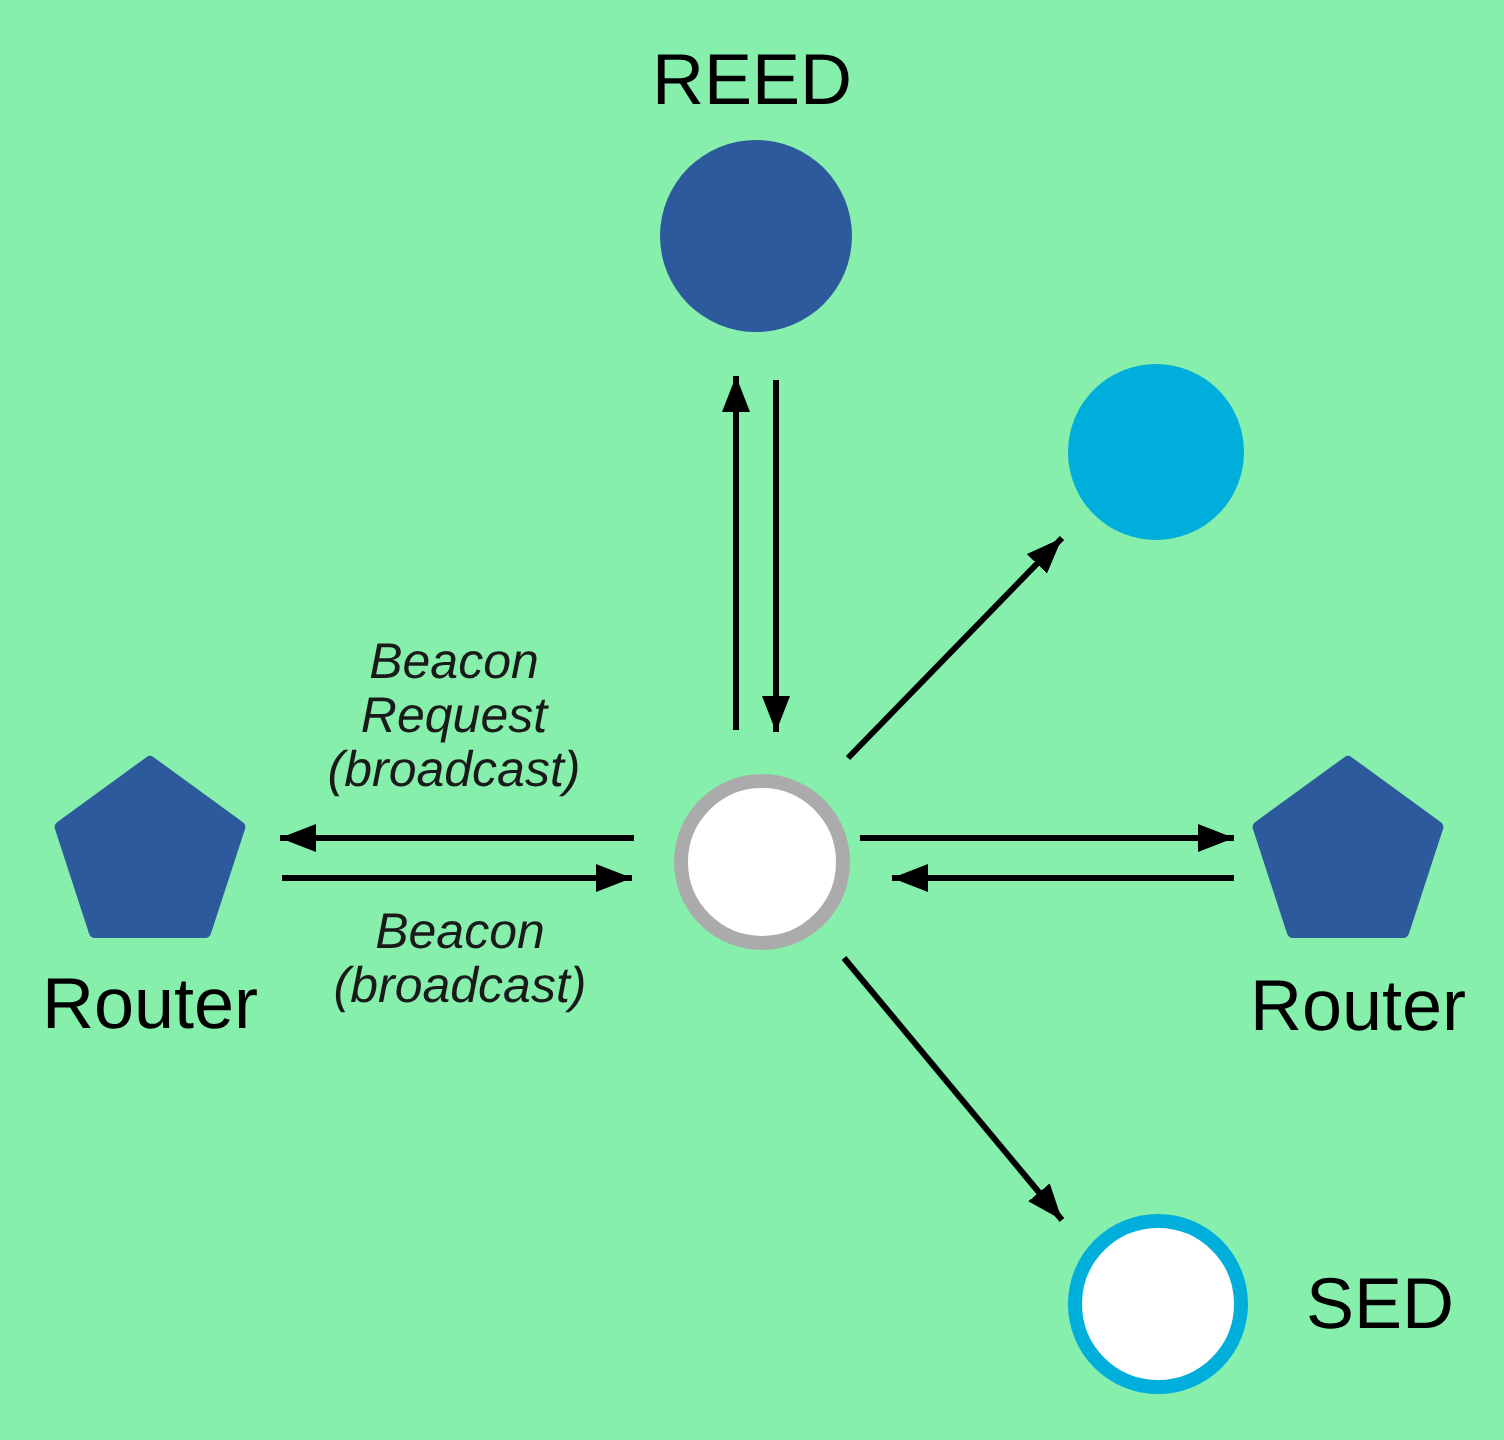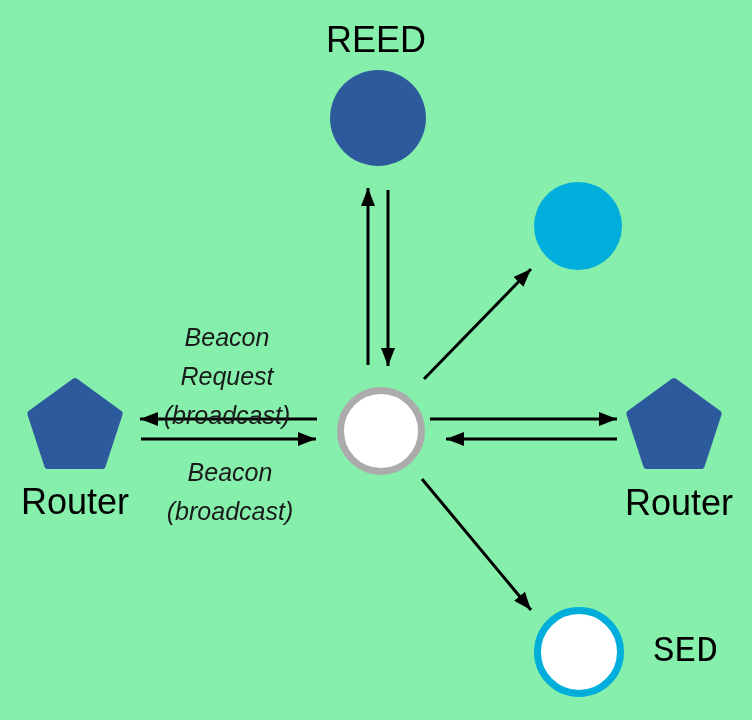--- a/index.html
+++ b/index.html
@@ -25,21 +25,21 @@
     color: #000000;
     font-size: 36px;
     line-height: 1.1;
     white-space: nowrap;
   }
   .node-label.center { transform: translateX(-50%); }
   .msg-label {
     position: absolute;
     color: #1a1a1a;
     font-size: 25px;
-    line-height: 39px;
+    line-height: 27px;
     font-style: italic;
     text-align: center;
     white-space: pre-line;
     transform: translateX(-50%);
   }
 </style>
 </head>
 <body>
 
 <div class="stage">
@@ -78,21 +78,21 @@
     <polygon points="674,381 718.7,413.5 701.6,466 646.4,466 629.3,413.5" stroke-width="6" stroke-linejoin="round" stroke="#2d5a9d" fill="#2d5a9d"></polygon>
   </svg>
 
   <div class="node-label center" style="left:376px; top:20px;">REED</div>
 
 
   <div class="node-label center" style="left:75px; top:482px;">Router</div>
 
   <div class="node-label center" style="left:679px; top:483px;">Router</div>
 
-  <div class="node-label" style="left:653px; top:632px;font-family:Liberation Mono, monospace;">SED</div>
+  <div class="node-label" style="left:653px; top:632px;">SED</div>
 
   <div class="msg-label" style="left:227px; top:318px;">Beacon
 Request
 (broadcast)</div>
 
   <div class="msg-label" style="left:230px; top:453px;">Beacon
 (broadcast)</div>
 
 </div>
 

